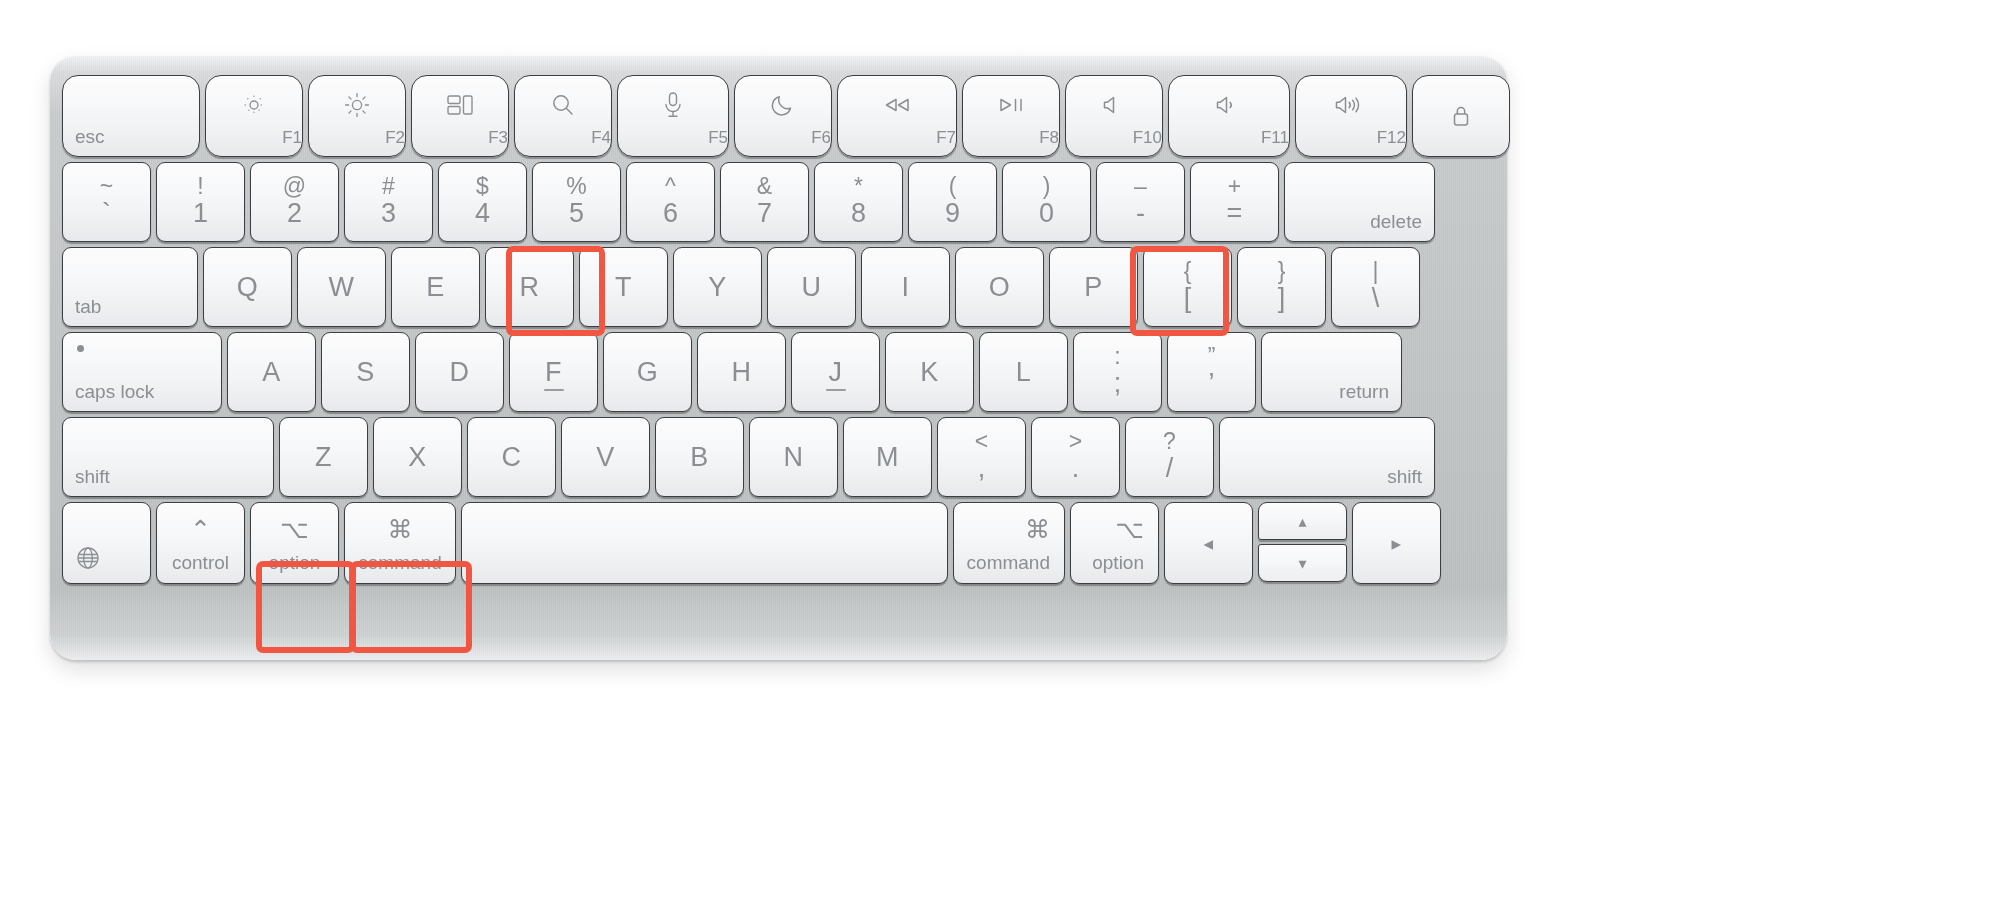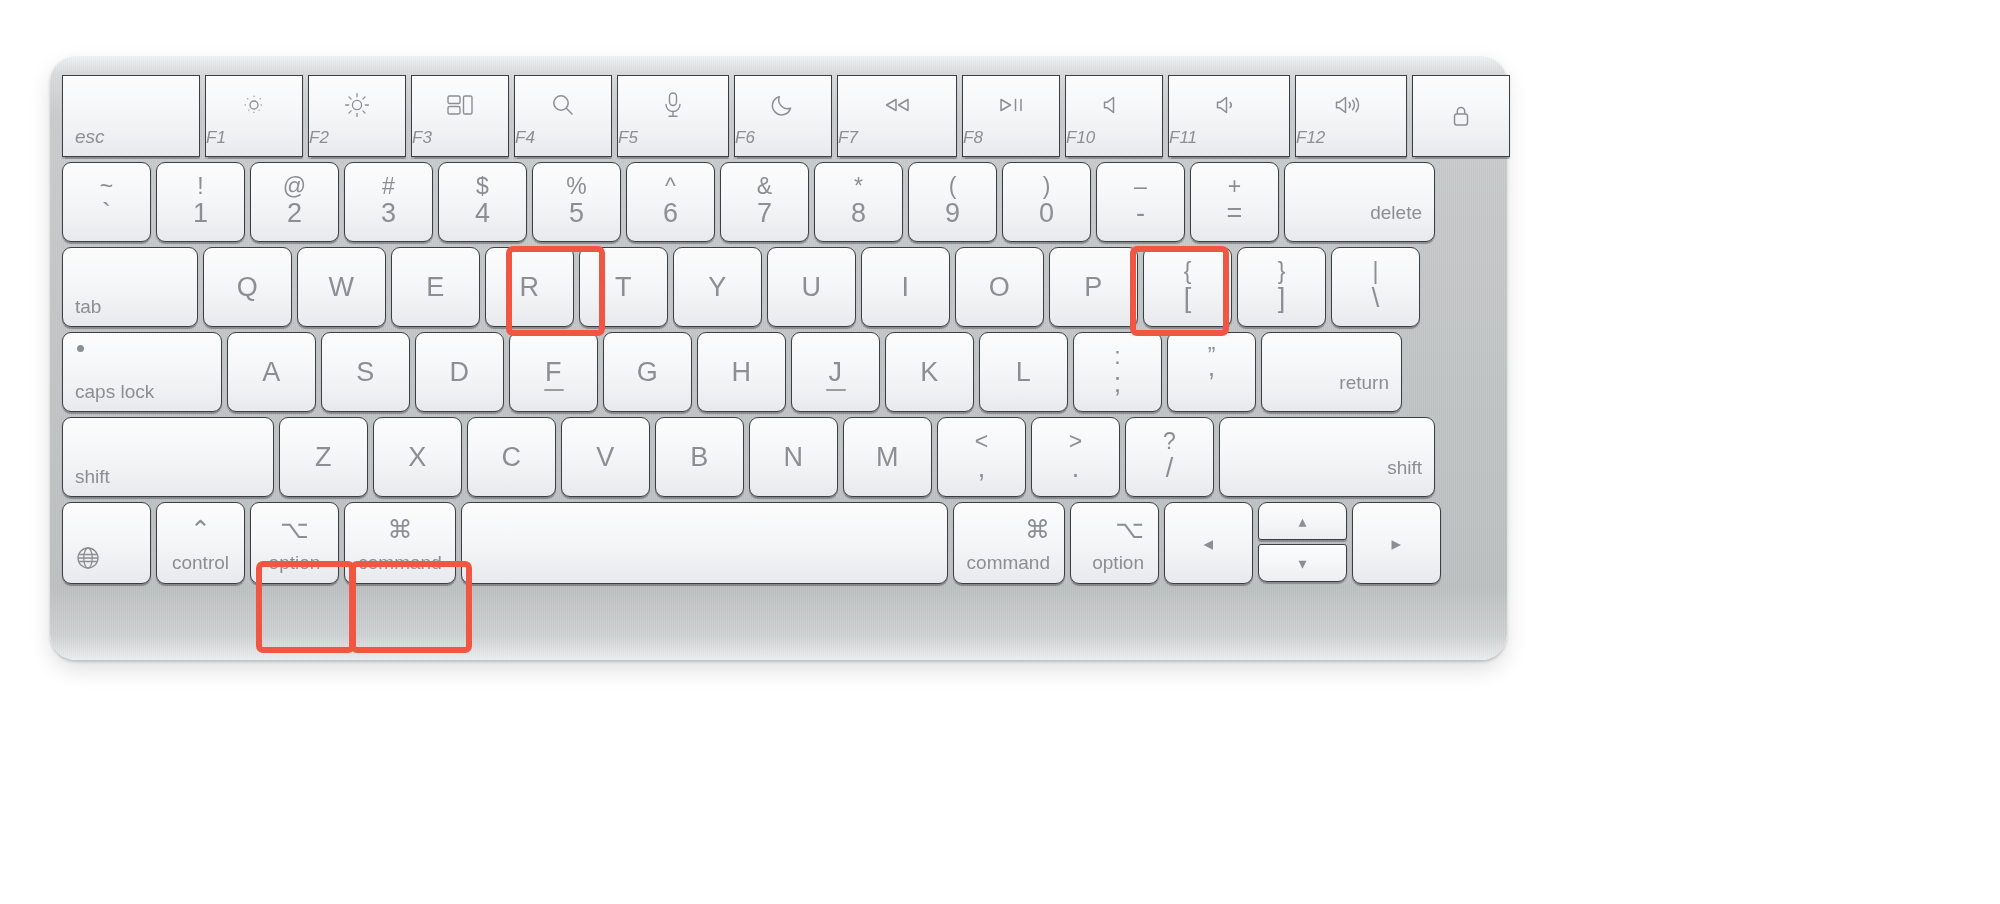--- a/index.html
+++ b/index.html
@@ -82,22 +82,21 @@
       0 1.5px 1px rgba(0,0,0,0.30),
       inset 0 1px 0 rgba(255,255,255,0.95);
     box-sizing: border-box;
     color: #8b8f93;
     flex: 0 0 auto;
     overflow: hidden;
   }
   .key:last-child { margin-right: 0; }
 
   .key.fn {
-    border-radius: 0;
-    font-style: italic;
+    border-radius: 16px;
   }
 
   
   .legend-center {
     position: absolute;
     left: 0; right: 0; top: 50%;
     transform: translateY(-50%);
     text-align: center;
     font-size: 27px;
     color: #8b8f93;
@@ -110,31 +109,31 @@
     left: 12px;
     bottom: 10px;
     font-size: 19px;
     color: #8b8f93;
     line-height: 1;
   }
 
   .legend-br {
     position: absolute;
     right: 12px;
-    bottom: 19px;
+    bottom: 10px;
     font-size: 19px;
     color: #8b8f93;
     line-height: 1;
   }
 
   .legend-fnlabel {
     position: absolute;
     left: 0; right: 0;
     bottom: 10px;
-    text-align: left;
+    text-align: right;
     font-size: 17px;
     color: #8b8f93;
     line-height: 1;
   }
 
   .legend-icon-top {
     position: absolute;
     left: 0; right: 0;
     top: 14px;
     display: flex;

